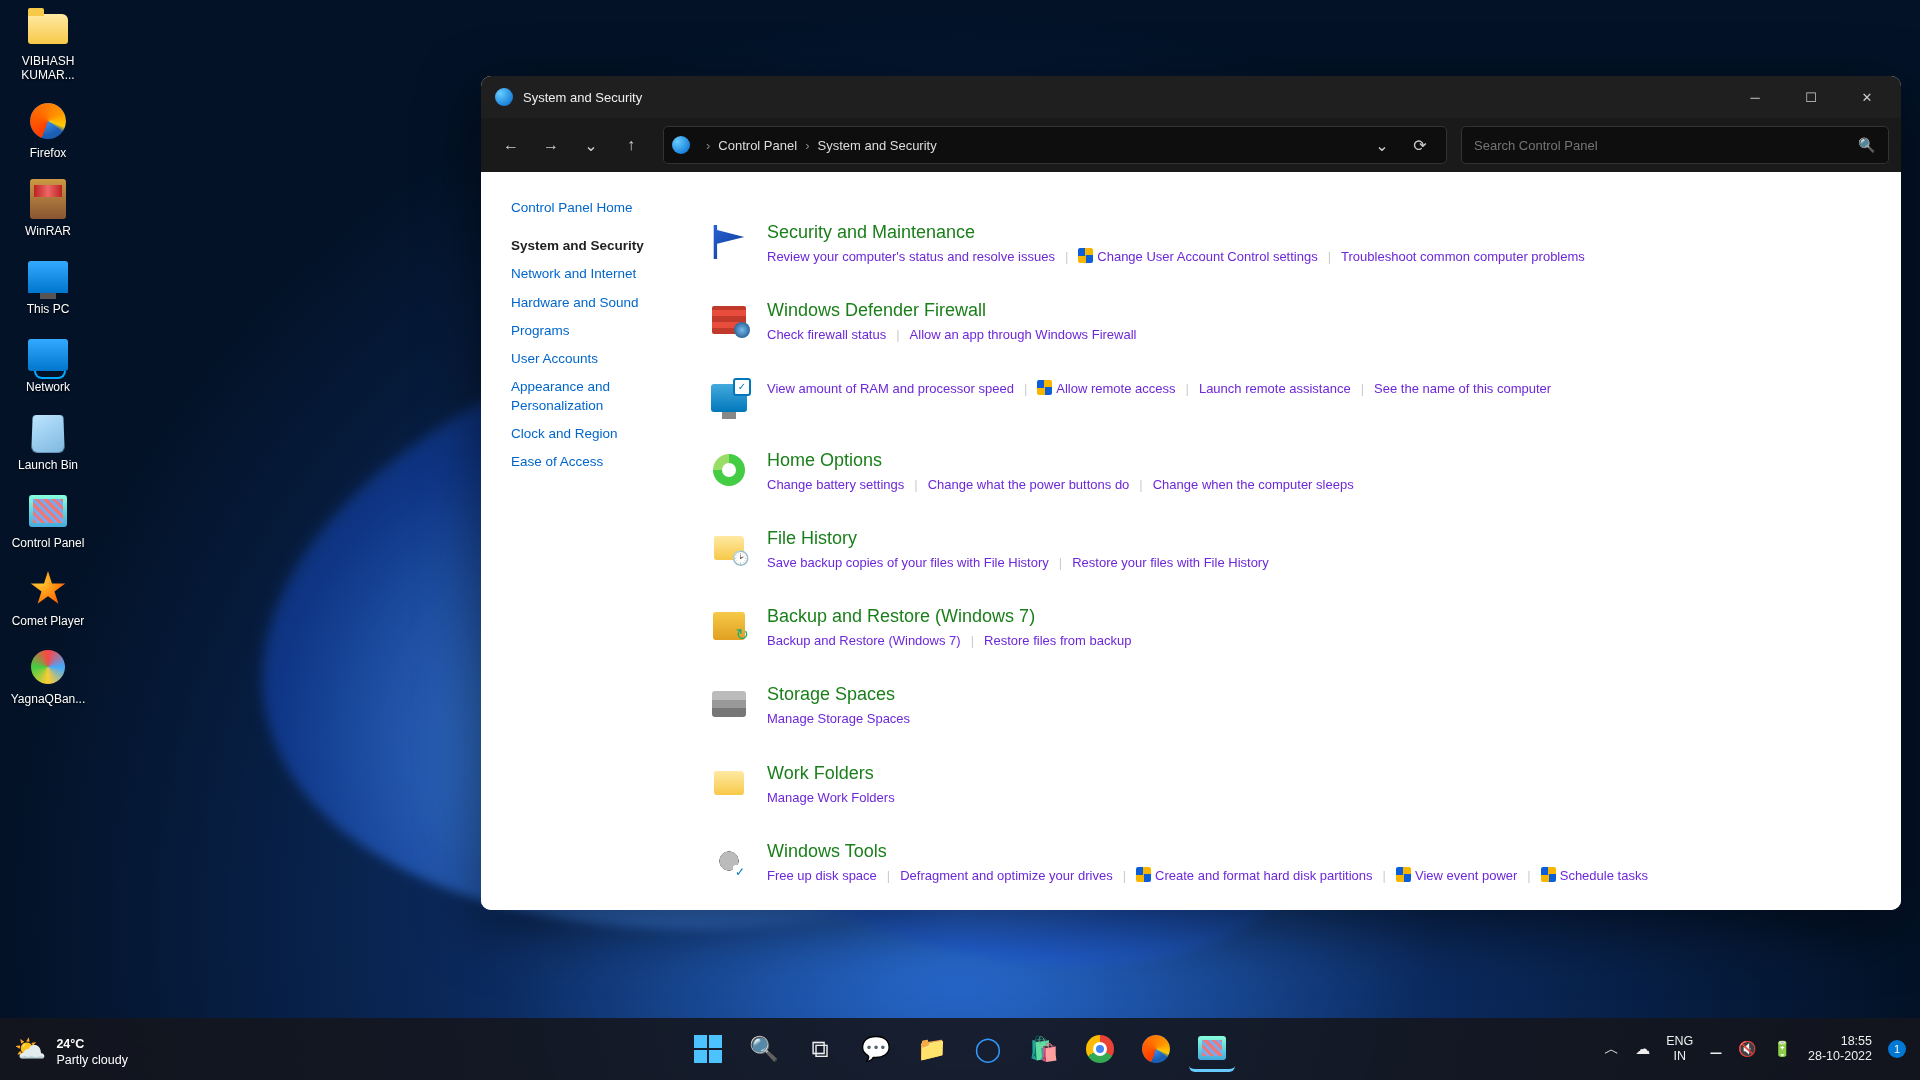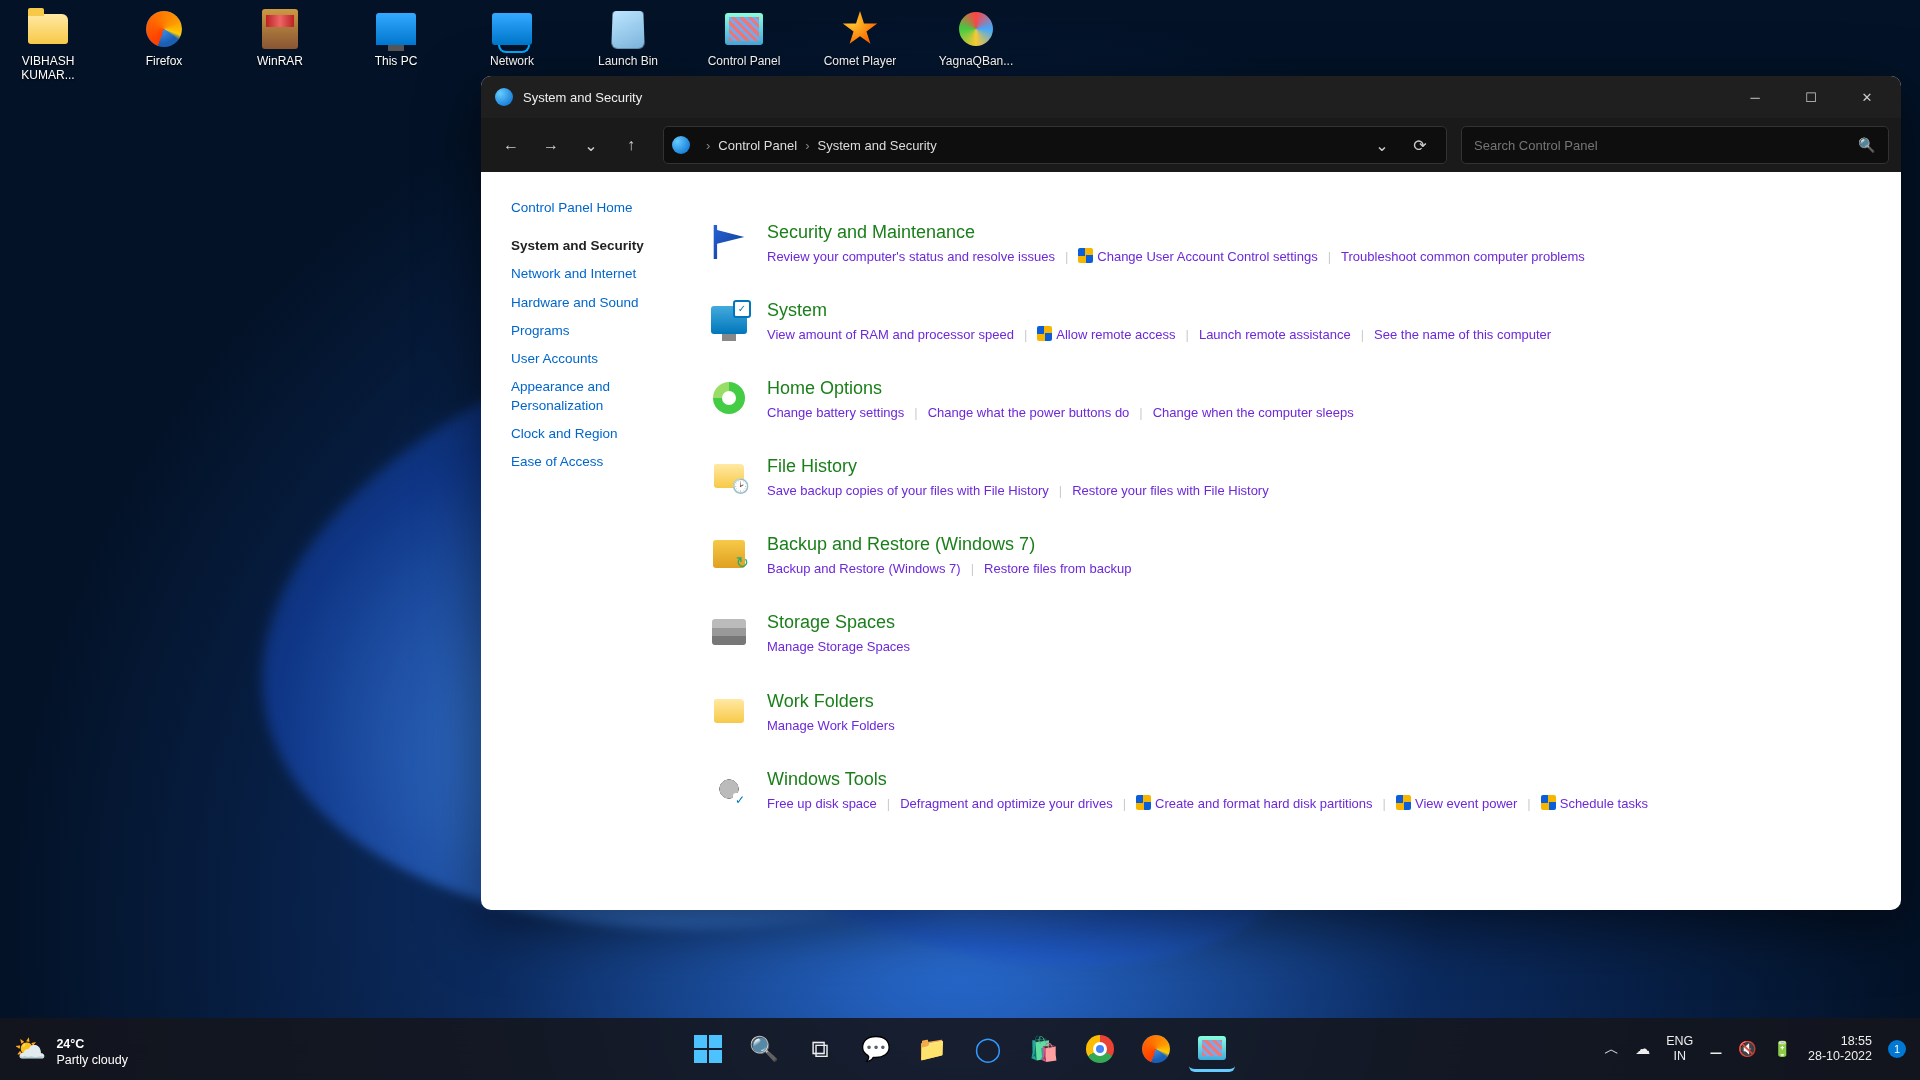--- a/index.html
+++ b/index.html
@@ -10,21 +10,21 @@
 }
 
 .bloom { position:absolute; left:260px; top:300px; width:1100px; height:620px;
   background: radial-gradient(circle at 30% 70%, rgba(80,160,255,.85), rgba(20,70,180,.6) 40%, transparent 70%);
   filter: blur(6px); border-radius:50%; transform: rotate(-15deg) skewX(10deg); }
 .bloom2 { position:absolute; left:450px; top:420px; width:900px; height:500px;
   background: radial-gradient(circle at 60% 40%, rgba(120,190,255,.7), rgba(30,90,220,.5) 45%, transparent 75%);
   filter: blur(4px); border-radius:50%; transform: rotate(25deg); }
 
 
-.desktop-icons { position:absolute; top:8px; left:4px; display:flex; flex-direction:row; gap:28px; }
+.desktop-icons { position:absolute; top:8px; left:4px; display:flex; flex-direction:column; gap:18px; }
 .di { width:88px; display:flex; flex-direction:column; align-items:center; gap:4px; cursor:pointer; }
 .di .ico { width:42px; height:42px; display:flex; align-items:center; justify-content:center; font-size:32px; }
 .di .lbl { color:#fff; font-size:12px; text-align:center; text-shadow:0 1px 2px #000; max-width:86px; overflow:hidden; }
 .folder-ico { width:40px; height:30px; background:linear-gradient(#ffe9a3,#f7c948); border-radius:2px 6px 3px 3px; position:relative; }
 .folder-ico::before{content:"";position:absolute;top:-6px;left:0;width:16px;height:8px;background:#f7c948;border-radius:2px 2px 0 0;}
 .firefox-ico{width:36px;height:36px;border-radius:50%;background:radial-gradient(circle at 40% 40%,#4a9eff 0%,#1a5fb4 60%);position:relative;overflow:hidden;}
 .firefox-ico::after{content:"";position:absolute;inset:0;background:conic-gradient(from 200deg,#ff3b00,#ff9500 60%,#ffcc00 75%,transparent 80%);border-radius:50%;}
 .winrar-ico{width:36px;height:40px;background:linear-gradient(#c94,#853);border-radius:3px;position:relative;}
 .winrar-ico::after{content:"";position:absolute;top:6px;left:4px;right:4px;height:12px;background:linear-gradient(90deg,#b22,#e66,#b22);}
 .thispc-ico{width:40px;height:32px;background:linear-gradient(#3af,#07c);border-radius:3px 3px 0 0;position:relative;}
@@ -48,21 +48,21 @@
 .navbtn{width:36px;height:36px;display:flex;align-items:center;justify-content:center;color:#ccc;border-radius:4px;font-size:16px;}
 .addr{flex:1;margin:0 10px;display:flex;align-items:center;background:#0e0e0e;border:1px solid #333;border-radius:5px;height:38px;padding:0 8px;color:#ddd;font-size:13px;}
 .addr .aicon{width:18px;height:18px;border-radius:50%;background:radial-gradient(circle at 30% 30%,#6cf,#06c);margin-right:8px;}
 .addr .sep{margin:0 8px;color:#888;}
 .addr .trail{flex:1;}
 .addr-actions{display:flex;gap:2px;}
 .searchbox{width:428px;height:38px;background:#0e0e0e;border:1px solid #333;border-radius:5px;display:flex;align-items:center;padding:0 12px;}
 .searchbox input{flex:1;background:transparent;border:none;color:#ddd;font-size:13px;outline:none;}
 .searchbox .sicon{color:#aaa;font-size:14px;}
 
-.body{flex:1;display:flex;background:#fff;overflow:hidden;border-radius:23px;}
+.body{flex:1;display:flex;background:#fff;overflow:hidden;}
 .sidebar{width:220px;padding:22px 10px 10px 30px;font-size:13.5px;}
 .sidebar a{display:block;color:#0066cc;text-decoration:none;padding:5px 0;cursor:pointer;line-height:1.35;}
 .sidebar a.active{color:#222;font-weight:600;}
 .sidebar a.home{color:#0066cc;}
 
 .content{flex:1;padding:18px 20px 10px 8px;overflow-y:auto;position:relative;}
 .group{display:flex;gap:18px;margin-bottom:18px;margin-top:32px;}
 .gicon{width:40px;height:40px;flex:none;display:flex;align-items:center;justify-content:center;}
 .gbody{flex:1;}
 .gtitle{color:#1a7f1a;font-size:18px;font-weight:400;margin-bottom:3px;cursor:pointer;}
@@ -223,24 +223,32 @@
           <div class="gicon">
             <div class="ic-flag"></div>
           </div>
           <div class="gbody">
             <div class="gtitle">Security and Maintenance</div>
             <div class="glinks"><a>Review your computer's status and resolve issues</a><span class="div">|</span><span class="shield"></span><a>Change User Account Control settings</a><span class="div">|</span><a>Troubleshoot common computer problems</a></div>
           </div>
         </div>
         <div class="group">
           <div class="gicon">
+            <div class="ic-firewall"></div>
+          </div>
+          <div class="gbody">
+            <div class="gtitle">Windows Defender Firewall</div>
+            <div class="glinks"><a>Check firewall status</a><span class="div">|</span><a>Allow an app through Windows Firewall</a></div>
+          </div>
+        </div>
+        <div class="group">
+          <div class="gicon">
             <div class="ic-system"></div>
           </div>
           <div class="gbody">
-            <div class="gtitle">System</div>
             <div class="glinks"><a>View amount of RAM and processor speed</a><span class="div">|</span><span class="shield"></span><a>Allow remote access</a><span class="div">|</span><a>Launch remote assistance</a><span class="div">|</span><a>See the name of this computer</a></div>
           </div>
         </div>
         <div class="group">
           <div class="gicon">
             <div class="ic-power"></div>
           </div>
           <div class="gbody">
             <div class="gtitle">Home Options</div>
             <div class="glinks"><a>Change battery settings</a><span class="div">|</span><a>Change what the power buttons do</a><span class="div">|</span><a>Change when the computer sleeps</a></div>

